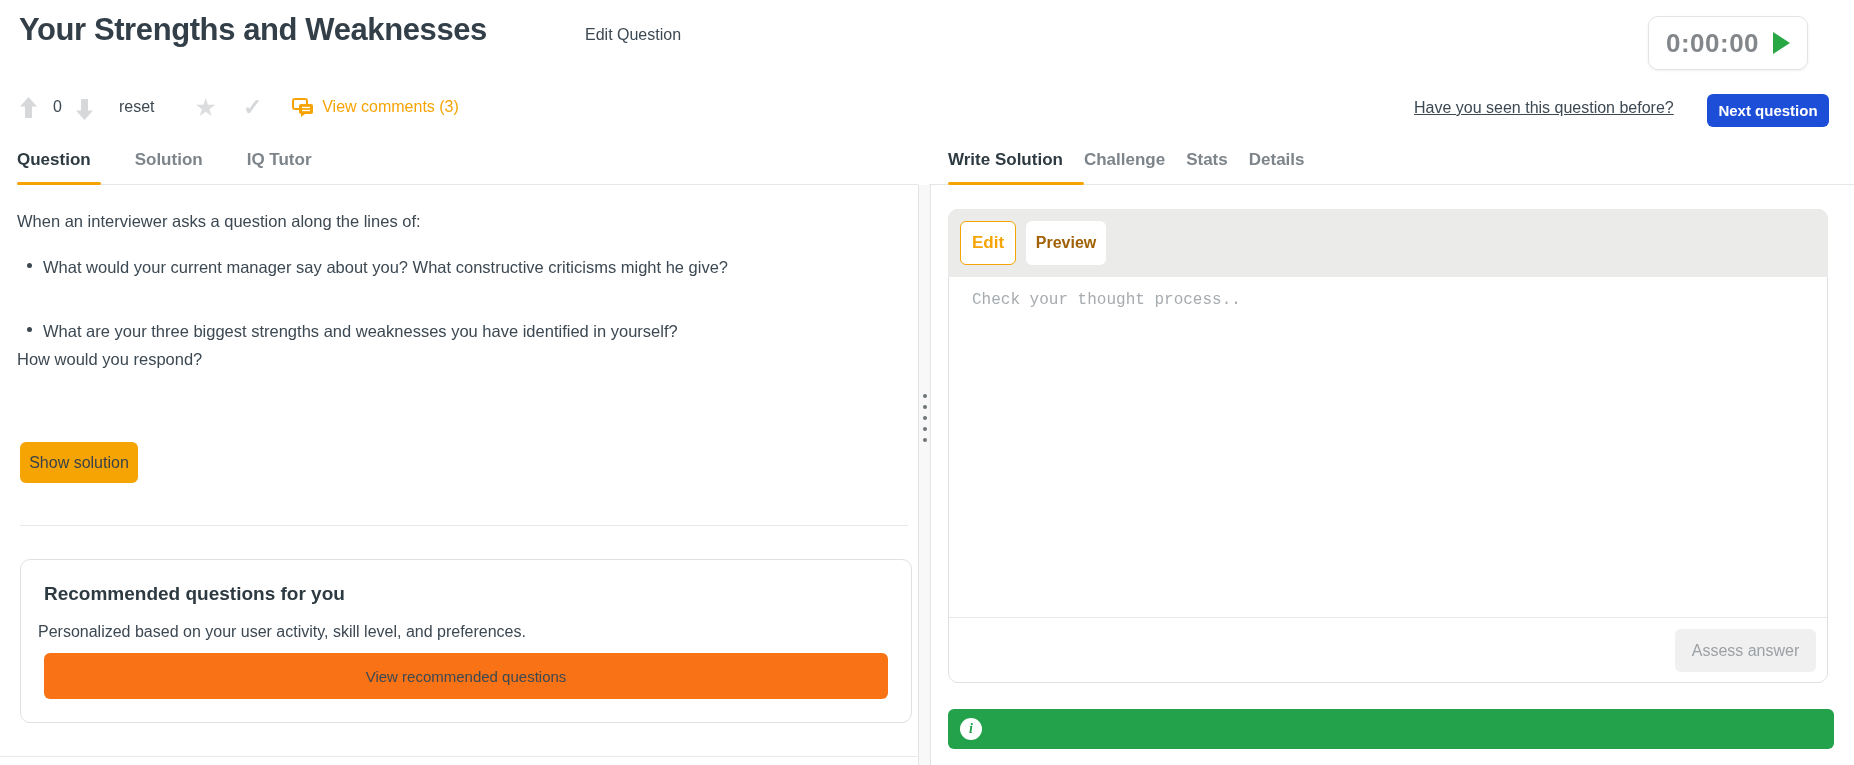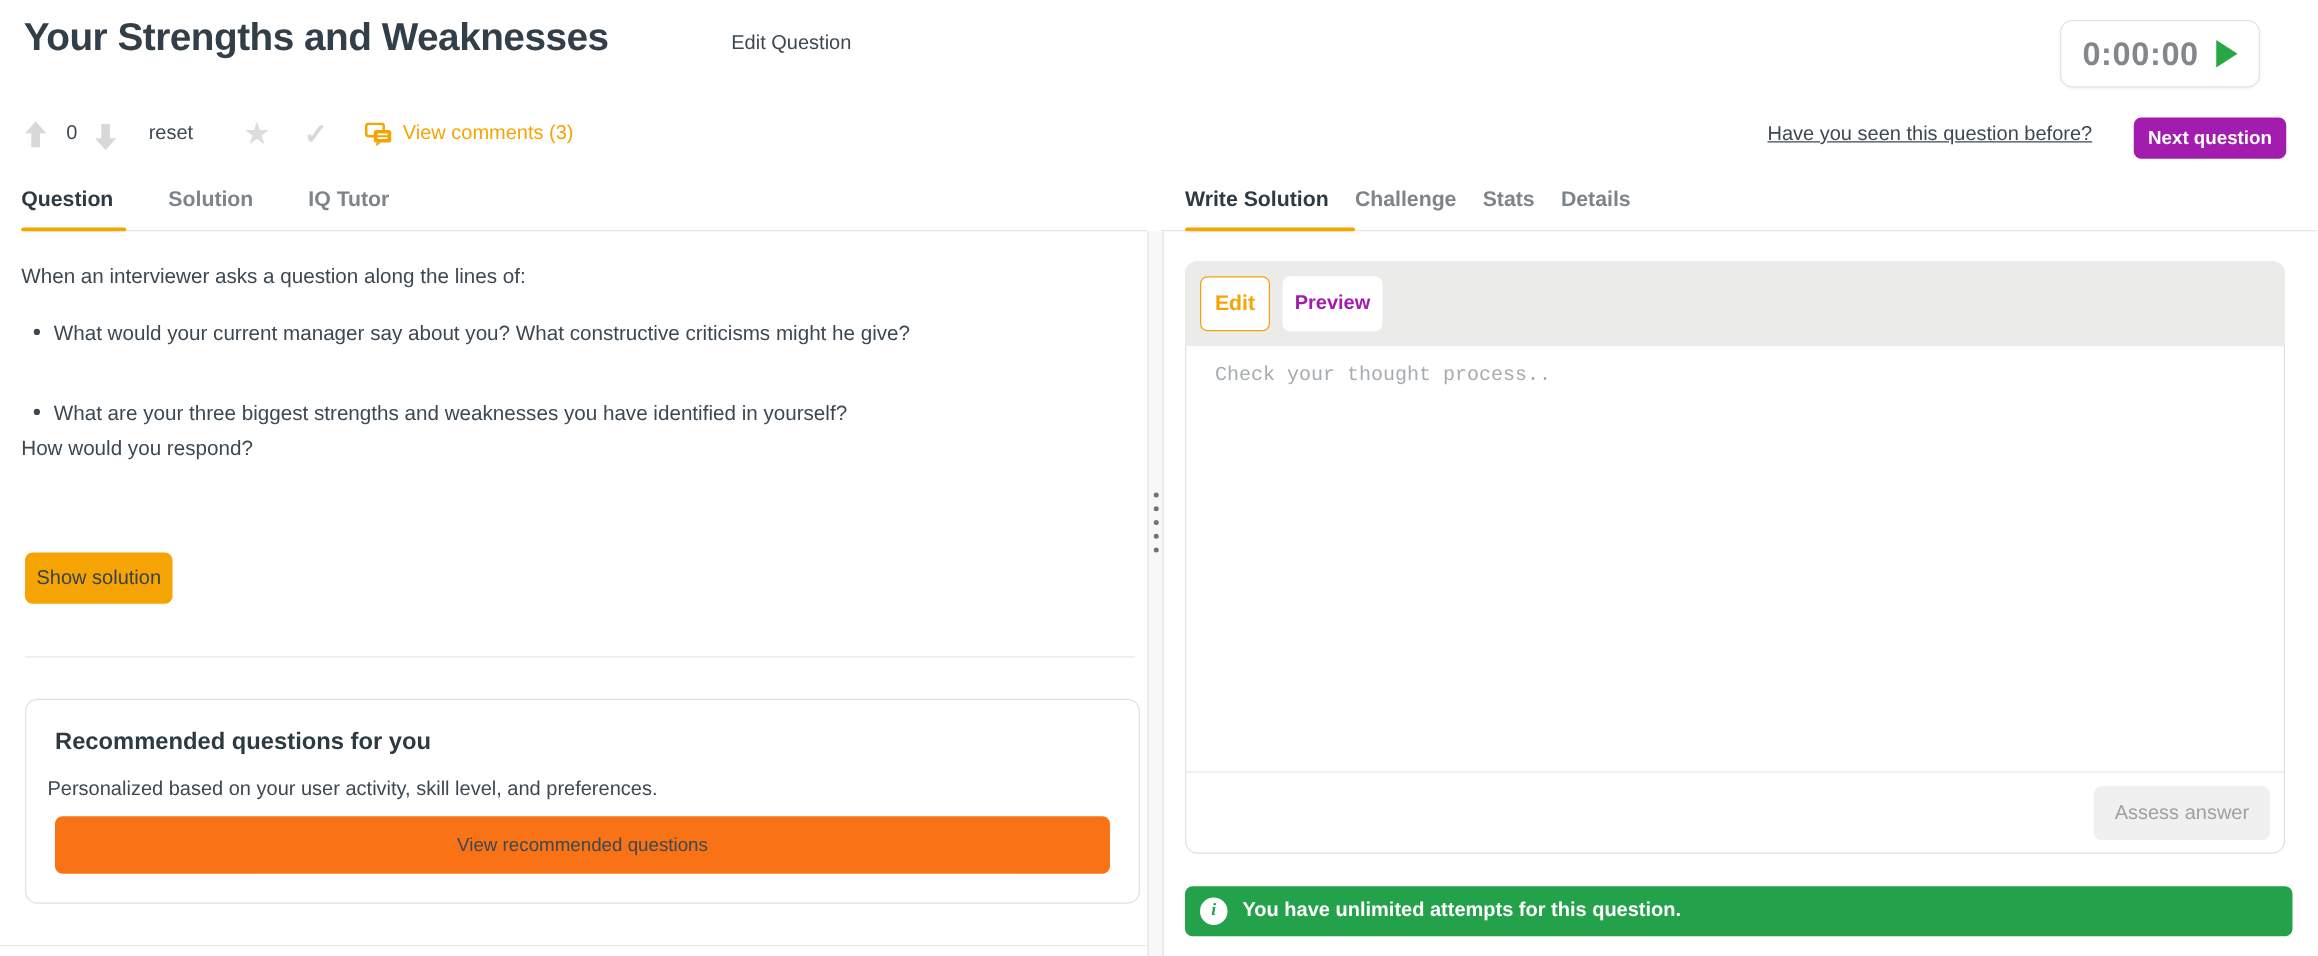--- a/index.html
+++ b/index.html
@@ -27,21 +27,21 @@
   }
   .timer-text{font-size:26px;font-weight:700;color:#83878B;letter-spacing:0.5px;}
   .play-icon{
     width:0;height:0;border-top:11px solid transparent;border-bottom:11px solid transparent;
     border-left:17px solid #28A745;cursor:pointer;
   }
   .seen-link{
     left:1414px;top:99px;font-size:16px;color:#3C4852;text-decoration:underline;cursor:pointer;
   }
   .next-btn{
-    left:1707px;top:94px;width:122px;height:33px;background:#a21caf;color:#fff;
+    left:1707px;top:94px;width:122px;height:33px;background:#1d4ed8;color:#fff;
     border:none;border-radius:6px;font-size:15px;font-weight:700;cursor:pointer;
     font-family:"Liberation Sans",sans-serif;
   }
 
   
   .vote-bar{
     left:20px;top:92px;height:30px;display:flex;align-items:center;font-size:16px;
   }
   .arrow-ic{cursor:pointer;display:block;}
   .vote-count{margin:0 14px 0 16px;color:#3C4852;}
@@ -112,21 +112,21 @@
     border-radius:10px 10px 0 0;box-sizing:border-box;
     display:flex;align-items:center;padding-left:12px;gap:10px;
   }
   .edit-btn{
     width:56px;height:44px;background:#fff;border:1.5px solid #F6A404;border-radius:6px;
     color:#F6A404;font-size:17px;font-weight:700;cursor:pointer;
     font-family:"Liberation Sans",sans-serif;
   }
   .preview-btn{
     width:80px;height:44px;background:#fff;border:none;border-radius:6px;
-    color:#a21caf;font-size:16px;font-weight:700;cursor:pointer;
+    color:#a16207;font-size:16px;font-weight:700;cursor:pointer;
     font-family:"Liberation Sans",sans-serif;
   }
   .solution-input{
     left:970px;top:289px;width:836px;height:315px;border:none;outline:none;resize:none;
     font-family:"Liberation Mono","DejaVu Sans Mono",monospace;font-size:16px;color:#3C4852;
     background:transparent;
   }
   .solution-input::placeholder{color:#A6ABAF;}
   .editor-footer-line{left:949px;top:617px;width:878px;height:1px;background:#E8E8E8;}
   .assess-btn{
@@ -230,14 +230,13 @@
 <div class="abs editor-toolbar">
   <button class="edit-btn">Edit</button>
   <button class="preview-btn">Preview</button>
 </div>
 <textarea class="abs solution-input" placeholder="Check your thought process.." style=""></textarea>
 <div class="abs editor-footer-line"></div>
 <button class="abs assess-btn">Assess answer</button>
 
 <div class="abs banner">
   <span class="info-ic">i</span>
-  <span class="banner-text">You have unlimited attempts for this question.</span>
 </div>
 
 </body></html>

